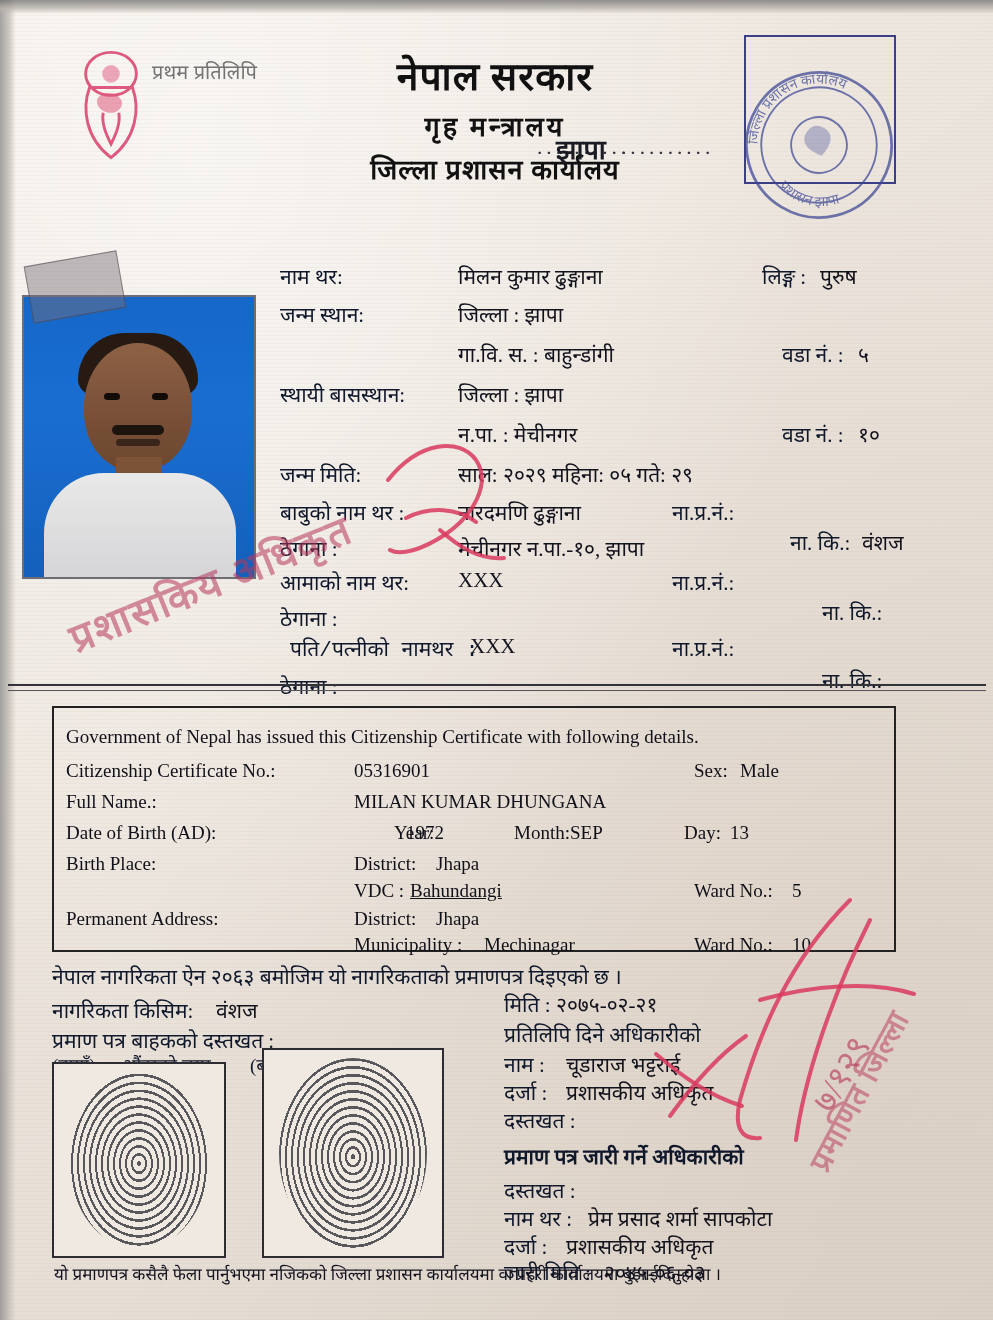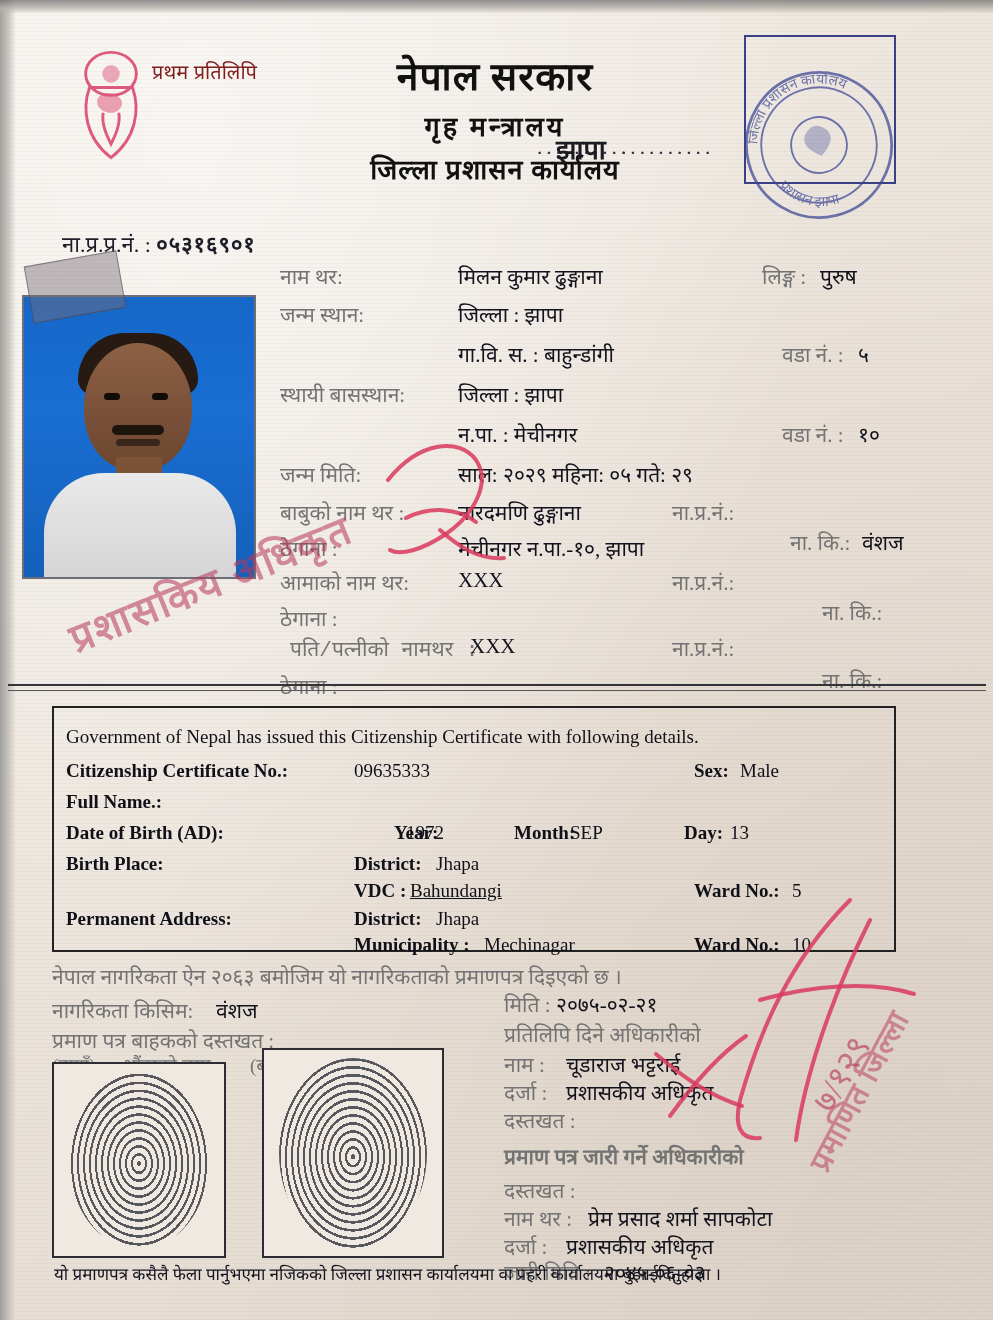--- a/index.html
+++ b/index.html
@@ -58,21 +58,21 @@
     width: 78px; height: 118px;
     color: #d9406a;
     opacity: .85;
   }
   .emblem svg { width: 100%; height: 100%; }
 
   .pratilipi {
     position: absolute;
     left: 152px; top: 58px;
     font-size: 20px;
-    color: #7f1d1d;
+    color: #737373;
     font-family: "Liberation Sans", sans-serif;
   }
   .gov-title {
     position: absolute;
     left: 260px; top: 48px;
     width: 470px;
     text-align: center;
     color: #111;
   }
   .gov-title .l1 { font-size: 39px; font-weight: bold; letter-spacing: 1px; }
@@ -187,21 +187,21 @@
     width: 92px; height: 56px;
     background: rgba(120,110,120,0.45);
     border: 1px solid rgba(70,60,70,0.5);
     transform: rotate(-10deg);
   }
 
   
   .f {
     position: absolute;
     font-size: 21px;
-    color: #737373;
+    color: #0f172a;
     white-space: nowrap;
   }
   .fv {
     position: absolute;
     font-size: 21px;
     color: #12121c;
     white-space: nowrap;
   }
   .fsm { font-size: 19px; }
 
@@ -211,21 +211,21 @@
     left: 52px; top: 706px;
     width: 840px; height: 242px;
     border: 2px solid #222;
   }
   .eline {
     position: absolute;
     font-size: 19px;
     color: #101018;
     white-space: nowrap;
   }
-  .eb { font-weight: bold; }
+  .eb { font-weight: normal; }
 
   .hr-full {
     position: absolute;
     left: 8px; top: 684px;
     width: 978px;
     border-top: 2px solid #33333a;
   }
   .hr-full2 {
     position: absolute;
     left: 8px; top: 690px;
@@ -347,24 +347,20 @@
       <text font-size="15" fill="currentColor" font-family="Liberation Serif, serif">
         <textPath href="#arcTop" startOffset="8%">जिल्ला प्रशासन कार्यालय</textPath>
       </text>
       <text font-size="15" fill="currentColor" font-family="Liberation Serif, serif">
         <textPath href="#arcBot" startOffset="14%">प्रशासन झापा</textPath>
       </text>
       <path d="M88 86 q12 -14 24 0 q8 12 -12 26 q-20 -14 -12 -26z" fill="currentColor" opacity=".45"></path>
     </svg>
   </div>
 
-  <div class="certno">
-    <span>ना.प्र.प्र.नं. :</span>
-    <b>०५३१६९०१</b>
-  </div>
 
   <div class="photo">
     <div class="hair"></div>
     <div class="head"></div>
     <div class="eyeL"></div>
     <div class="eyeR"></div>
     <div class="mus"></div>
     <div class="mouth"></div>
     <div class="neck"></div>
     <div class="body"></div>
@@ -414,25 +410,26 @@
   <div class="f" style="left:280px; top:672px;">ठेगाना :</div>
   <div class="f" style="left:822px; top:666px;">ना. कि.:</div>
 
   <div class="hr-full"></div>
   <div class="hr-full2"></div>
 
   <div class="ebox">
     <div class="eline" style="left:12px; top:18px;">Government of Nepal has issued this Citizenship Certificate with following details.</div>
 
     <div class="eline eb" style="left:12px; top:52px;">Citizenship Certificate No.:</div>
-    <div class="eline" style="left:300px; top:52px;">09635333</div>
+    <div class="eline" style="left:300px; top:52px;">05316901</div>
     <div class="eline eb" style="left:640px; top:52px;">Sex:</div>
     <div class="eline" style="left:686px; top:52px;">Male</div>
 
     <div class="eline eb" style="left:12px; top:83px;">Full Name.:</div>
+    <div class="eline" style="left:300px; top:83px;">MILAN KUMAR DHUNGANA</div>
 
     <div class="eline eb" style="left:12px; top:114px;">Date of Birth (AD):</div>
     <div class="eline eb" style="left:300px; top:114px;margin-left:40px;">Year:</div>
     <div class="eline" style="left:352px; top:114px;">1972</div>
     <div class="eline eb" style="left:460px; top:114px;">Month:</div>
     <div class="eline" style="left:516px; top:114px;">SEP</div>
     <div class="eline eb" style="left:630px; top:114px;">Day:</div>
     <div class="eline" style="left:676px; top:114px;">13</div>
 
     <div class="eline eb" style="left:12px; top:145px;">Birth Place:</div>

